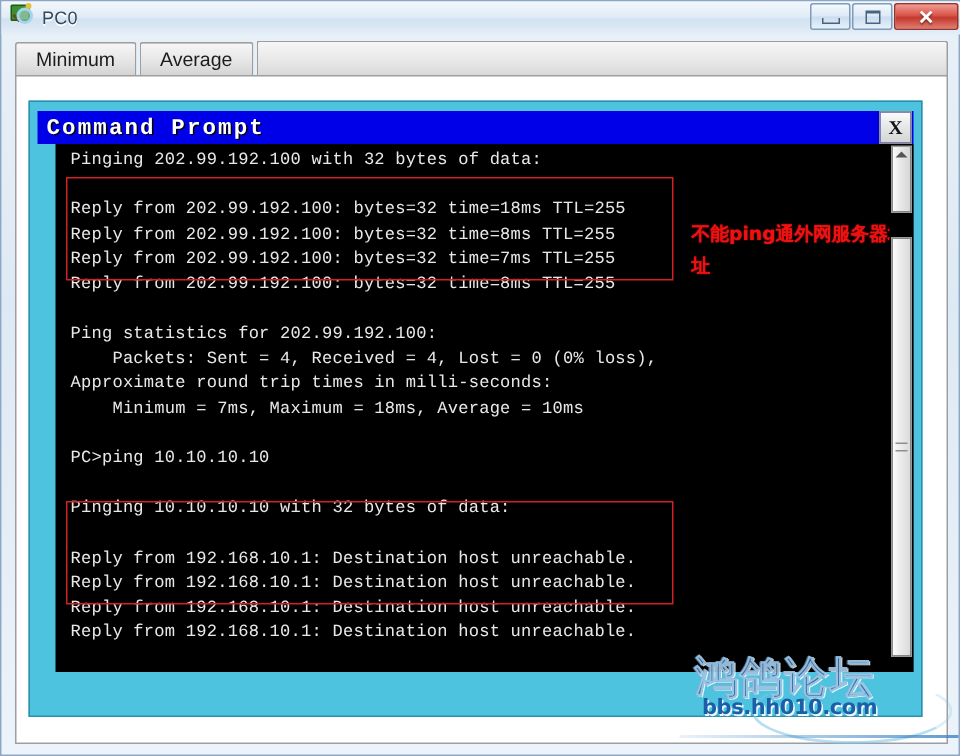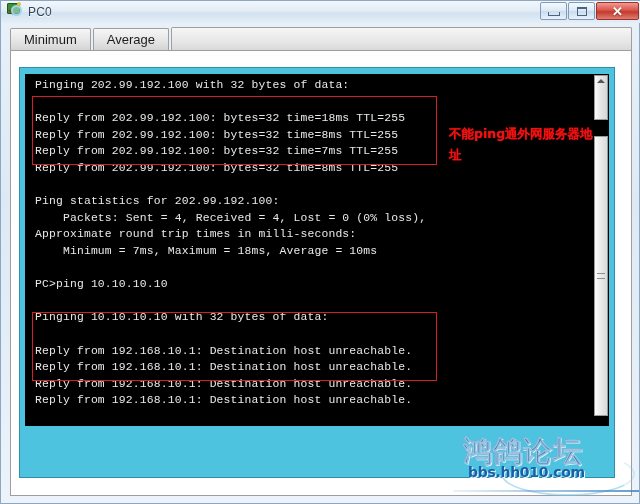--- a/index.html
+++ b/index.html
@@ -214,20 +214,21 @@
     font-weight: bold;
     color: #111111;
   }
 
   
   #terminal-body {
     position: relative;
     height: 352px;
     background: #000000;
     overflow: hidden;
+    margin-left: 12px;
   }
   #terminal-text {
     position: absolute;
     left: 10px; top: 3px;
     width: 420px;
     font-family: "Liberation Mono", monospace;
     font-size: 11.4px;
     line-height: 16.6px;
     color: #e8e8e8;
     white-space: pre;
@@ -384,20 +385,24 @@
   <div id="tab-strip">
     <div class="tab">Minimum</div>
     <div class="tab">Average</div>
     <div id="tab-filler"></div>
   </div>
 
   <div id="desktop-page"></div>
 
   <div id="terminal-window">
 
+    <div id="terminal-titlebar">
+      <div id="terminal-title">Command Prompt</div>
+      <div id="terminal-close-btn">X</div>
+    </div>
 
     <div id="terminal-body">
 
       <div id="terminal-text"><div>Pinging 202.99.192.100 with 32 bytes of data:</div><div class="blank-line"></div><div>Reply from 202.99.192.100: bytes=32 time=18ms TTL=255</div><div>Reply from 202.99.192.100: bytes=32 time=8ms TTL=255</div><div>Reply from 202.99.192.100: bytes=32 time=7ms TTL=255</div><div>Reply from 202.99.192.100: bytes=32 time=8ms TTL=255</div><div class="blank-line"></div><div>Ping statistics for 202.99.192.100:</div><div>    Packets: Sent = 4, Received = 4, Lost = 0 (0% loss),</div><div>Approximate round trip times in milli-seconds:</div><div>    Minimum = 7ms, Maximum = 18ms, Average = 10ms</div><div class="blank-line"></div><div>PC&gt;ping 10.10.10.10</div><div class="blank-line"></div><div>Pinging 10.10.10.10 with 32 bytes of data:</div><div class="blank-line"></div><div>Reply from 192.168.10.1: Destination host unreachable.</div><div>Reply from 192.168.10.1: Destination host unreachable.</div><div>Reply from 192.168.10.1: Destination host unreachable.</div><div>Reply from 192.168.10.1: Destination host unreachable.</div><div class="blank-line"></div><div>Ping statistics for 10.10.10.10:</div></div>
 
       <div class="red-box" id="red-box-1"></div>
       <div class="red-box" id="red-box-2"></div>
 
       <div class="annotation" id="annotation-1">不能ping通外网服务器地址</div>
 

